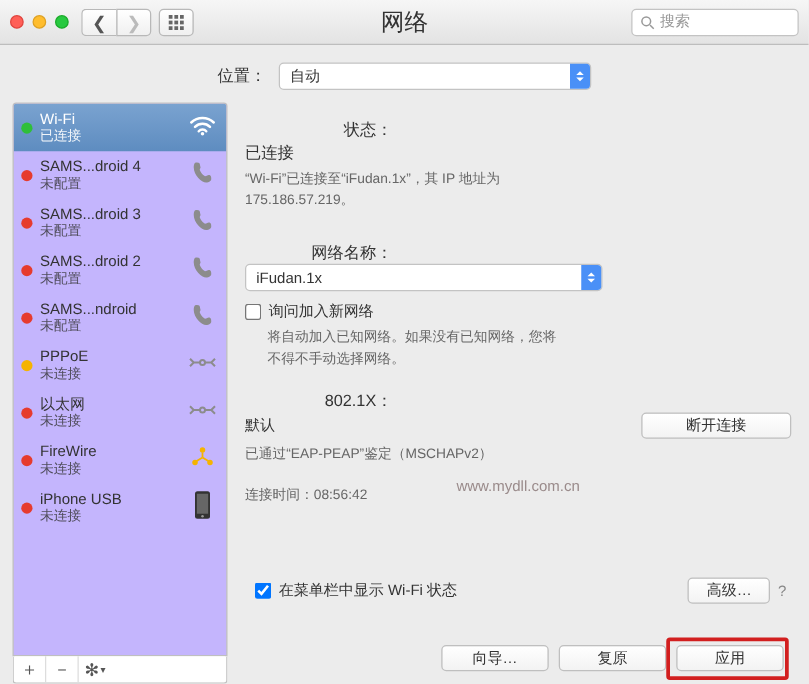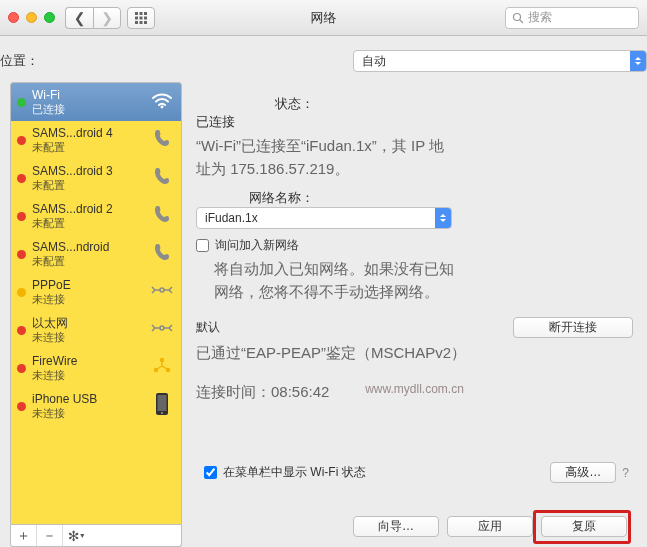--- a/index.html
+++ b/index.html
@@ -10,35 +10,35 @@
   .dot { width: 11px; height: 11px; border-radius: 50%; }
   .dot.red { background: #ff5f57; border:1px solid #e0443e; }
   .dot.yel { background: #ffbd2e; border:1px solid #dea123; }
   .dot.grn { background: #28c940; border:1px solid #1aab29; }
   .toolbar-btn { height: 22px; border: 1px solid #b8b8b8; background: linear-gradient(#fff,#f0f0f0); border-radius: 4px; display: flex; align-items: center; justify-content: center; font-size: 14px; color:#555; }
   .nav { display:flex; margin-right:6px;}
   .nav .toolbar-btn{width:28px;}
   .nav .toolbar-btn:first-child{border-radius:4px 0 0 4px; border-right:none;}
   .nav .toolbar-btn:last-child{border-radius:0 4px 4px 0;}
   .grid-btn{width:28px;}
-  .title-center{position:absolute; left:0; right:0; text-align:center; font-size:13px; pointer-events:none;}
+  .title-center{position:absolute; left:0; right:0; text-align:center; font-size:19px; pointer-events:none;}
   .search{margin-left:auto; width:134px; height:22px; border:1px solid #c3c3c3; border-radius:4px; background:#fff; display:flex; align-items:center; padding:0 6px; color:#999;}
   .search svg{margin-right:4px;}
-  .loc-row{display:flex; align-items:center; justify-content:space-between; padding:14px 0 10px;}
+  .loc-row{display:flex; align-items:center; justify-content:center; padding:14px 0 10px;}
   .loc-label{margin-right:10px; font-size:13px;}
   .select{height:22px; border:1px solid #c3c3c3; border-radius:4px; background:#fff; display:flex; align-items:center; padding:0 4px 0 8px; font-size:12px; position:relative;}
   .select .arrows{width:16px; height:100%; background:#4a90f7; border-radius:0 3px 3px 0; display:flex; flex-direction:column; align-items:center; justify-content:center; margin-left:auto; margin-right:-4px;}
   .arrows::before,.arrows::after{content:""; border:3px solid transparent;}
   .arrows::before{border-bottom-color:#fff; margin-bottom:1px;}
   .arrows::after{border-top-color:#fff; margin-top:1px;}
-  .loc-select{width:294px;}
+  .loc-select{width:250px;}
   .body{flex:1; display:flex; padding:0 14px 0 10px; gap:14px;}
   
   .sidebar{width:172px; display:flex; flex-direction:column;}
-  .svc-list{flex:1; border:1px solid #bfbfbf; background:#fde047; border-radius:3px 3px 0 0; overflow:hidden;}
+  .svc-list{flex:1; border:1px solid #bfbfbf; background:#c4b5fd; border-radius:3px 3px 0 0; overflow:hidden;}
   .svc{display:flex; align-items:center; height:38px; padding:0 6px; border-bottom:0px solid #eee;}
   .svc .status-dot{width:9px;height:9px;border-radius:50%;margin-right:6px;flex:none;}
   .svc .txt{flex:1; line-height:1.2; overflow:hidden;}
   .svc .l1{font-size:12px;}
   .svc .l2{font-size:11px; opacity:.8;}
   .svc .icon{width:26px; text-align:center; font-size:18px; color:#888; flex:none;}
   .svc.sel{background:linear-gradient(#7aa3d0,#5e8cc0); color:#fff;}
   .svc.sel .l2{opacity:.9;}
   .d-green{background:#2fbf3a;}
   .d-red{background:#e63b2e;}
@@ -47,22 +47,22 @@
   .sb-foot .fb{width:26px; display:flex;align-items:center;justify-content:center; border-right:1px solid #ddd; font-size:14px; color:#555;}
   .sb-foot .fb:last-child{border-right:none;}
   
   .detail{flex:1; position:relative; padding-top:10px;}
   .row{display:flex; margin-bottom:6px;flex-direction:column;}
   .row .lbl{width:130px; text-align:right; padding-right:12px; font-size:13px; padding-top:3px;}
   .row .val{flex:1;}
   .status-line{display:flex; align-items:center; gap:12px;}
   .status-val{font-size:13px;}
   .btn{height:21px; border:1px solid #bfbfbf; background:linear-gradient(#fff,#f3f3f3); border-radius:4px; padding:0 14px; font-size:12px; display:inline-flex; align-items:center; justify-content:center;}
-  .desc{font-size:15px; color:#666; margin-top:4px; line-height:1.5;}
-  .net-select{width:256px;}
+  .desc{font-size:11px; color:#666; margin-top:4px; line-height:1.5;}
+  .net-select{width:286px;}
   .chk{display:flex; align-items:center; gap:6px; font-size:12px;}
   .chk input{margin:0;}
   .menu-chk{display:flex; align-items:center; gap:6px; font-size:12px; margin-left:4px;}
   .foot1{position:absolute; left:0; right:0; bottom:64px; display:flex; align-items:center; padding:0 4px;}
   .foot1 .spacer{flex:1;}
   .footer{position:absolute; left:0; right:0; bottom:10px; display:flex; justify-content:flex-end; gap:8px; padding:0 6px;align-items:center;}
   .btn.wide{min-width:86px;}
   .apply-hl{position:absolute; right:2px; bottom:3px; width:98px; height:34px; border:3px solid #d21f1f; border-radius:3px; pointer-events:none;}
   .watermark{position:absolute; left:50%; transform:translateX(-50%); top:300px; font-size:12px; color:#9a8b8b;}
 </style>
@@ -248,36 +248,37 @@
         <div class="lbl">状态：</div>
         <div class="val">
           <div class="status-line">
             <span class="status-val">已连接</span>
             <span style="flex:1"></span>
           </div>
           <div class="desc" style="max-width:260px;">“Wi-Fi”已连接至“iFudan.1x”，其 IP 地址为 175.186.57.219。</div>
         </div>
       </div>
 
-      <div class="row" style="margin-top:6px;">
+      <div class="row" style="margin-top:22px;">
         <div class="lbl">网络名称：</div>
         <div class="val">
           <div class="select net-select">
             <span>iFudan.1x</span>
             <div class="arrows"></div>
           </div>
           <div class="chk" style="margin-top:8px;">
             <input type="checkbox" style="">
             <span>询问加入新网络</span>
           </div>
           <div class="desc" style="max-width:240px; margin-left:18px;">将自动加入已知网络。如果没有已知网络，您将不得不手动选择网络。</div>
         </div>
       </div>
 
       <div class="row" style="margin-top:14px;">
+        <div class="lbl">802.1X：</div>
         <div class="val">
           <div class="status-line">
             <span>默认</span>
             <span style="flex:1"></span>
             <span class="btn" style="min-width:120px;">断开连接</span>
           </div>
           <div class="desc">已通过“EAP-PEAP”鉴定（MSCHAPv2）</div>
           <div class="desc" style="margin-top:16px;">连接时间：08:56:42</div>
         </div>
       </div>
@@ -289,19 +290,19 @@
           <input type="checkbox" checked="" style="">
           <span>在菜单栏中显示 Wi-Fi 状态</span>
         </label>
         <div class="spacer"></div>
         <span class="btn">高级…</span>
         <span style="margin-left:6px; color:#888;">?</span>
       </div>
 
       <div class="footer">
         <span class="btn wide">向导…</span>
+        <span class="btn wide">复原</span>
         <span class="btn wide">应用</span>
-        <span class="btn wide">复原</span>
       </div>
       <div class="apply-hl"></div>
     </div>
   </div>
 </div>
 
 </body></html>

